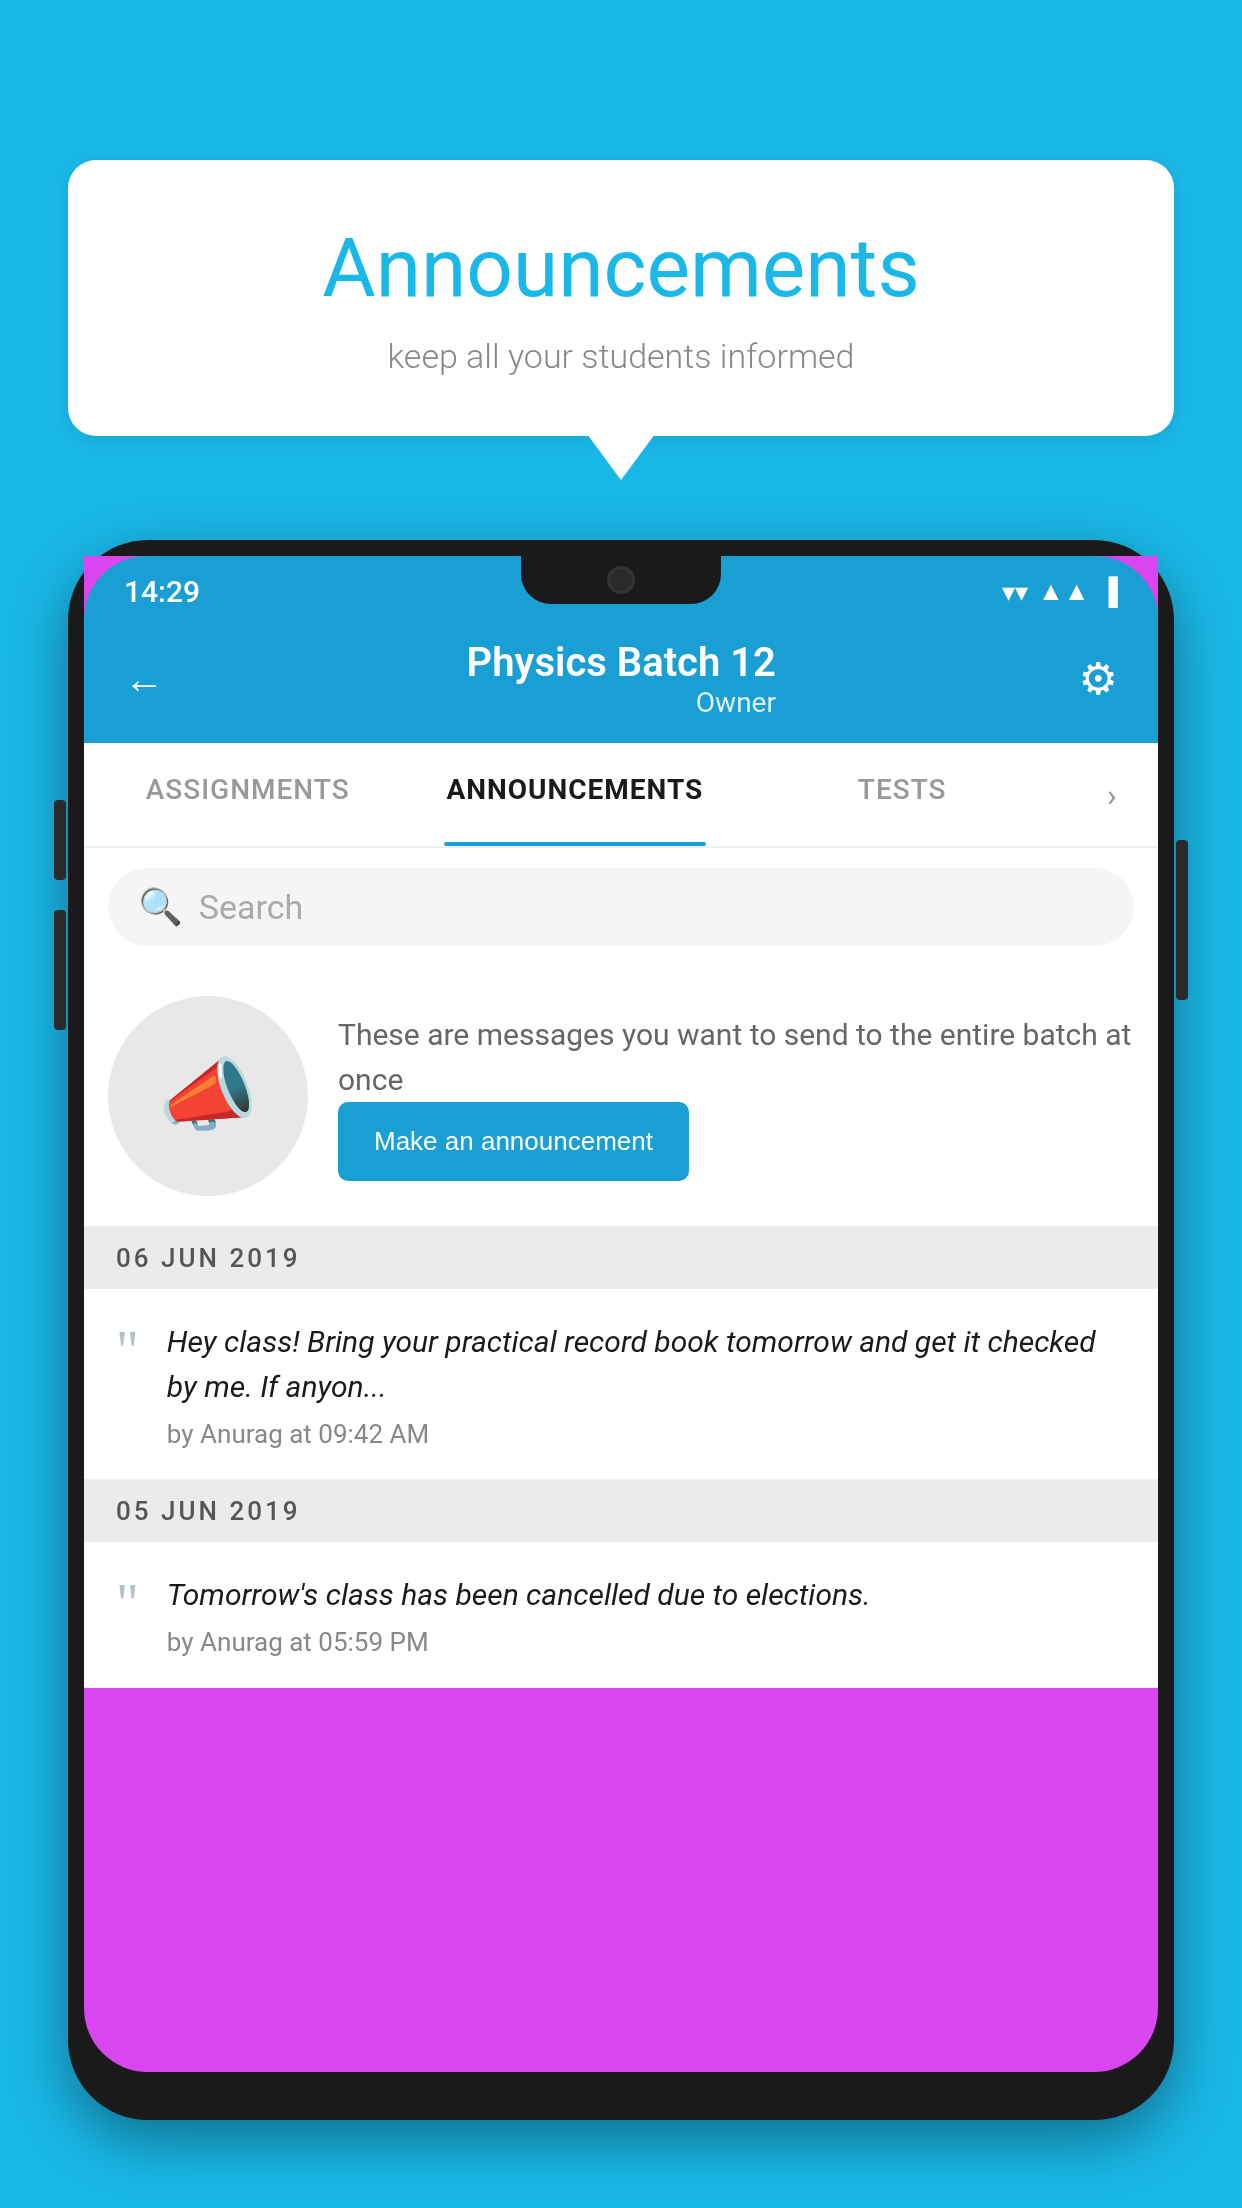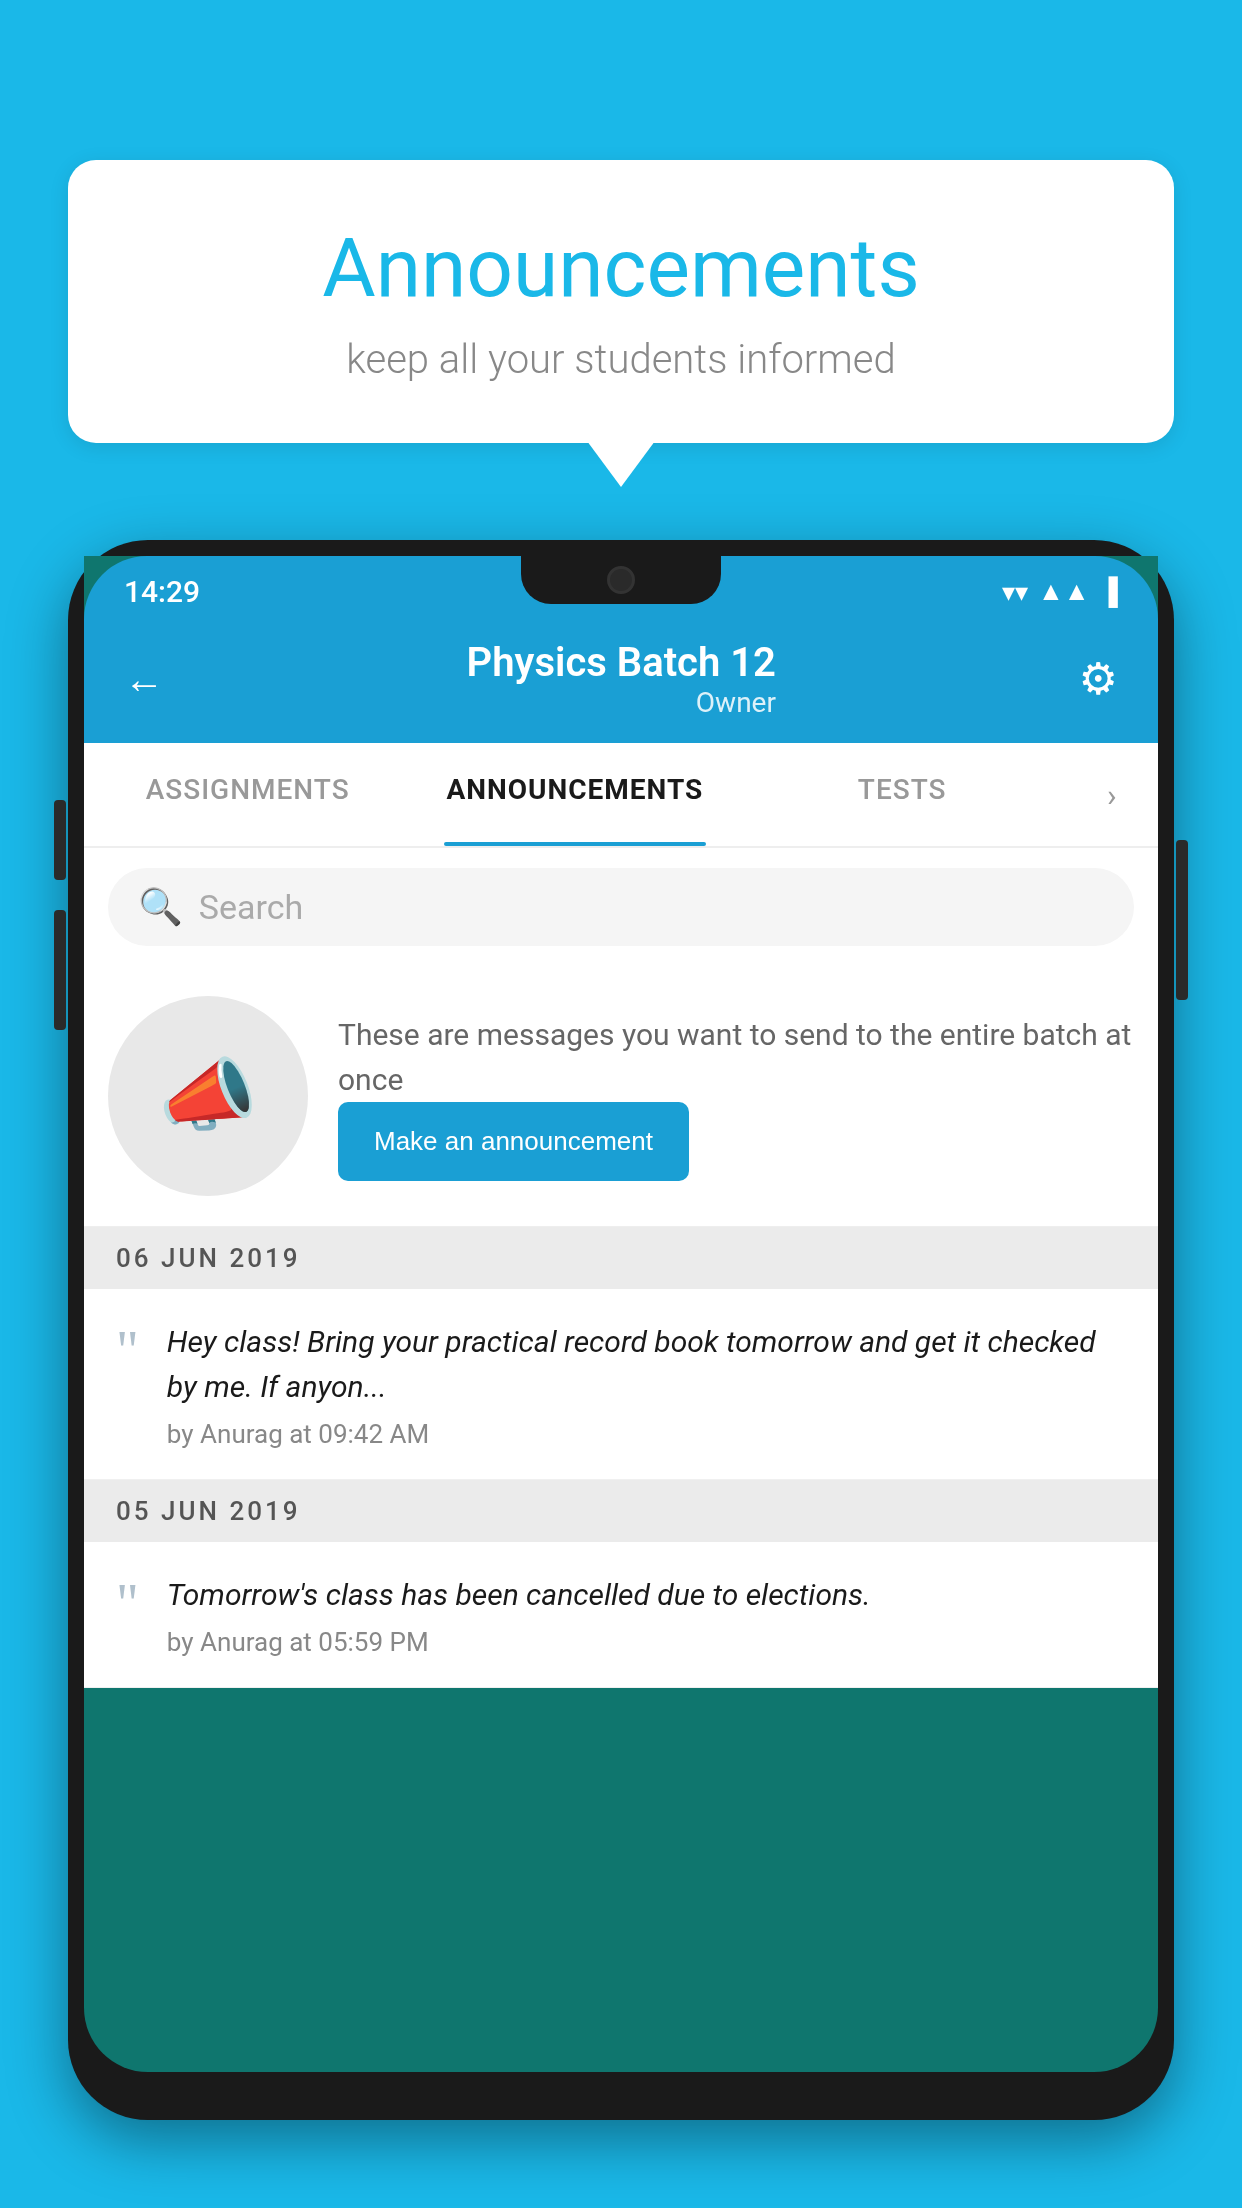--- a/index.html
+++ b/index.html
@@ -49,21 +49,21 @@
 
     .speech-bubble-title {
       color: #1ab8e8;
       font-size: 82px;
       font-weight: 400;
       margin-bottom: 20px;
     }
 
     .speech-bubble-subtitle {
       color: #888;
-      font-size: 40px;
+      font-size: 34px;
       font-weight: 300;
     }
 
     
     .phone-container {
       position: absolute;
       top: 540px;
       left: 68px;
       right: 68px;
       bottom: 0;
@@ -208,21 +208,21 @@
       display: flex;
       align-items: center;
       justify-content: center;
       color: #999;
       font-size: 32px;
       cursor: pointer;
     }
 
     
     .phone-screen {
-      background: #0f766e;
+      background: #d946ef;
       border-radius: 0 0 64px 64px;
       overflow: hidden;
       height: calc(100% - 32px);
       position: relative;
     }
 
     .screen-content {
       background: white;
       overflow: hidden;
     }

